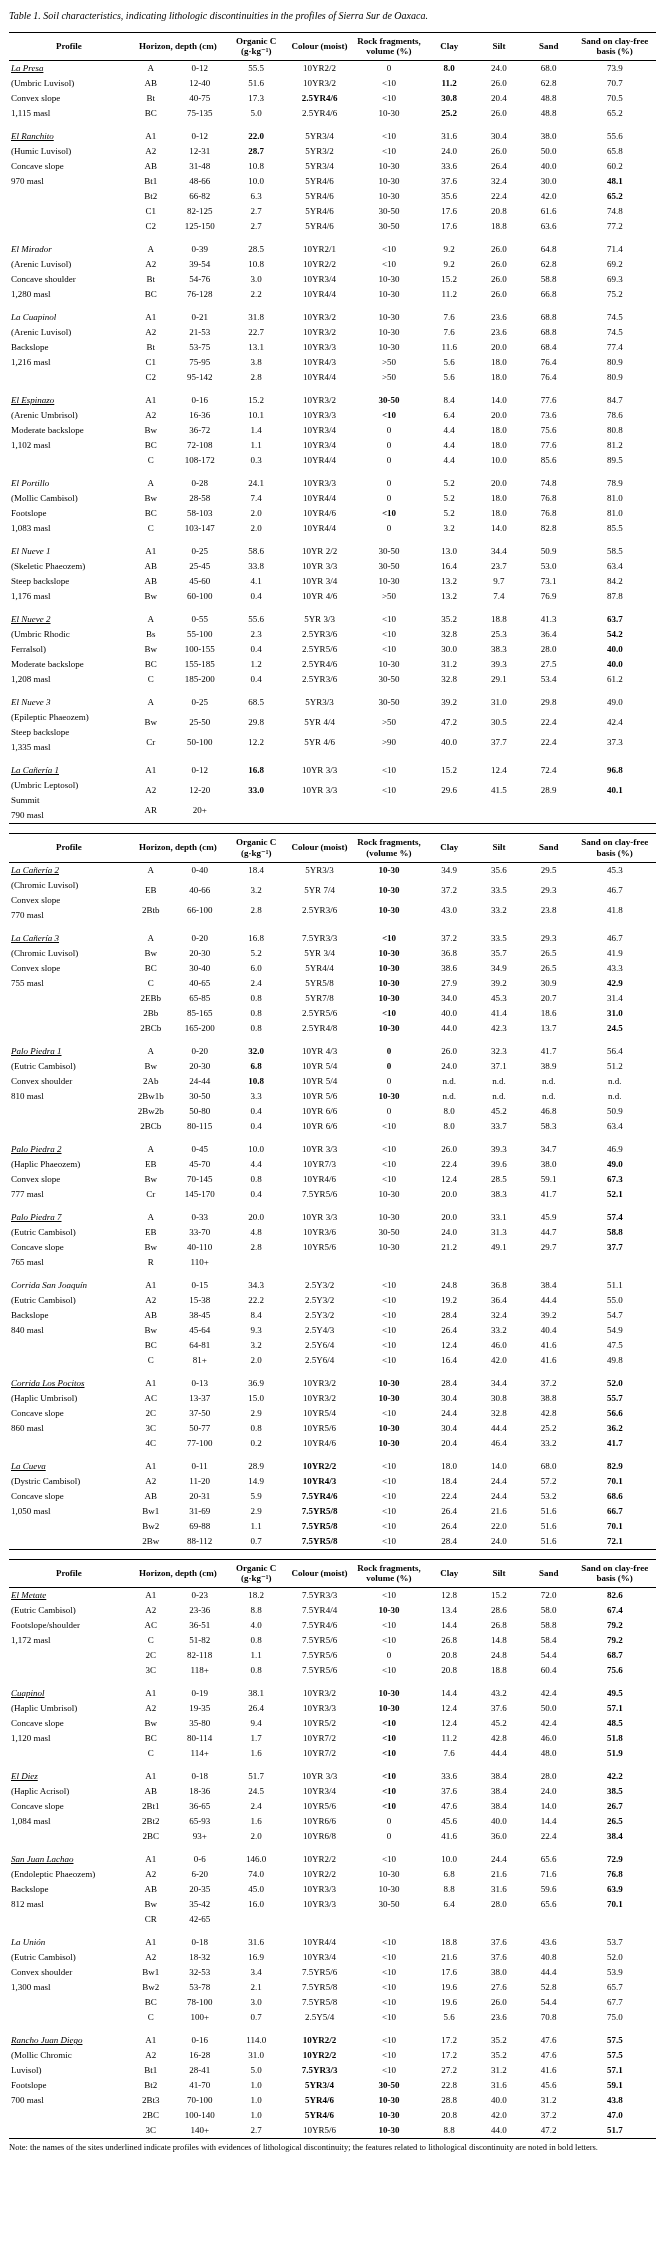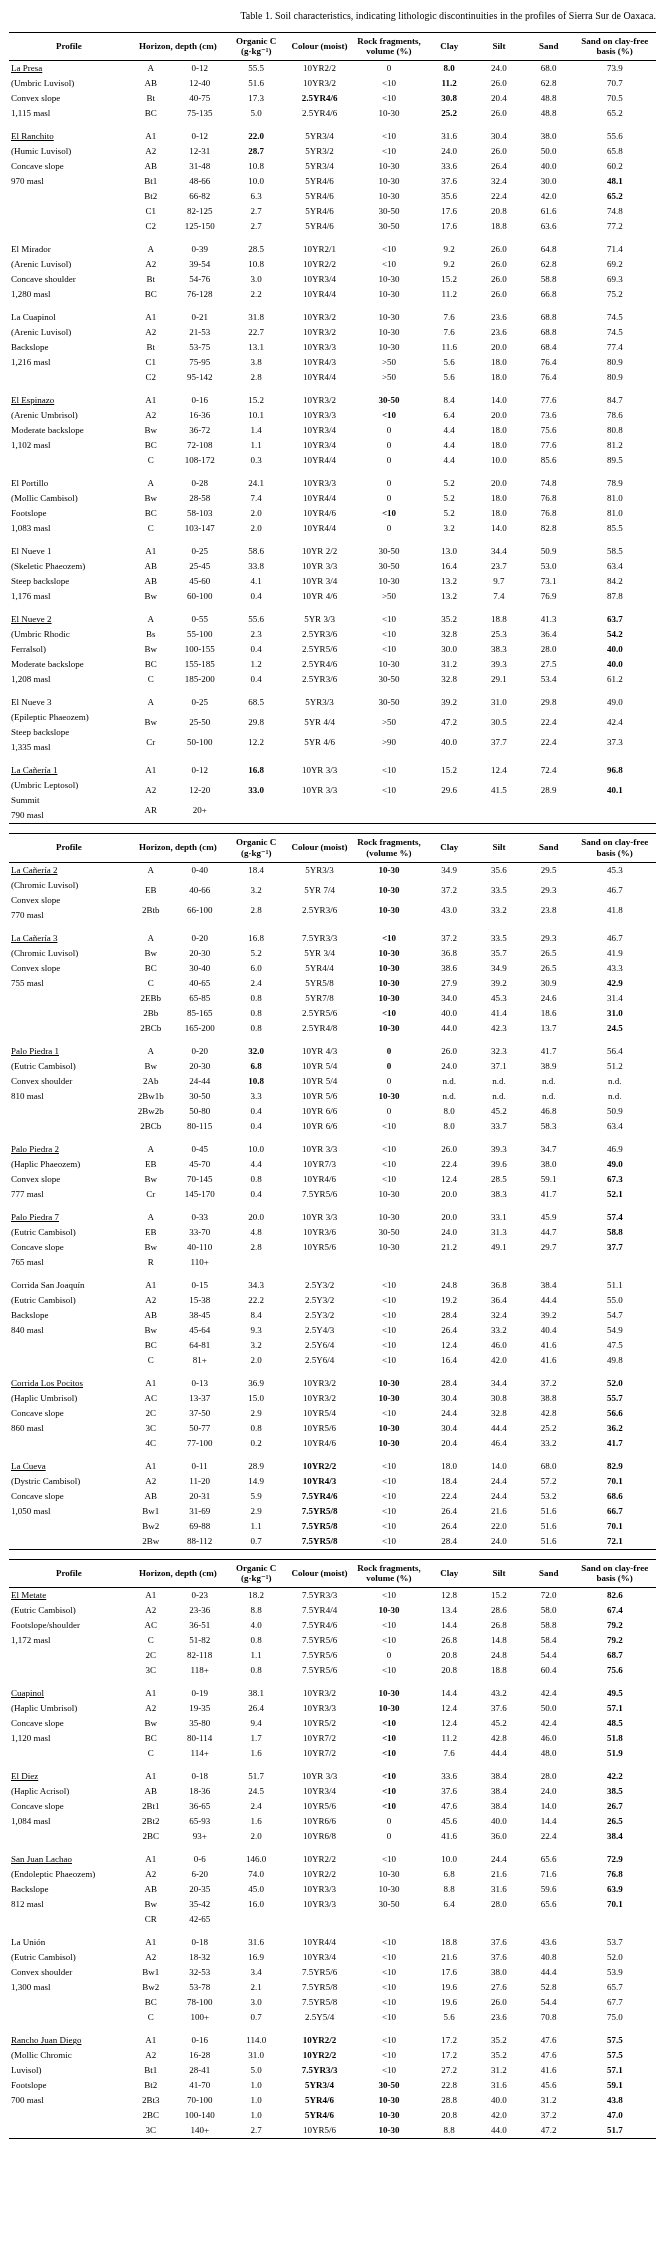--- a/index.html
+++ b/index.html
@@ -6,24 +6,25 @@
   html, body { margin: 0; padding: 0; background: #ffffff; }
   .page {
     width: 665px;
     min-height: 2265px;
     padding: 10px 9px 14px 9px;
     font-family: "Liberation Serif", "DejaVu Serif", serif;
     color: #000;
     background: #fff;
   }
   .title {
-    text-align: right;
+    text-align: left;
     font-size: 10px;
     line-height: 1.25;
     margin: 0 0 2px 0;
+    font-style: italic;
   }
   table {
     width: 100%;
     border-collapse: collapse;
     table-layout: fixed;
     margin-top: 9px;
     border-bottom: 1px solid #000;
   }
   thead th {
     border-top: 1px solid #000;
@@ -37,21 +38,21 @@
   }
   td {
     font-size: 9px;
     line-height: 15px;
     padding: 0 1px;
     text-align: center;
     vertical-align: top;
     overflow: hidden;
   }
   td.profile { text-align: left; padding-left: 2px; }
-  .pname { }
+  .pname { font-style: italic; }
   .pname.u { text-decoration: underline; }
   .b { font-weight: 700; }
   tr.spacer td { height: 8px; line-height: 8px; }
   .note {
     font-size: 8.5px;
     line-height: 1.35;
     margin-top: 3px;
   }
 </style>
 </head>
@@ -781,21 +782,21 @@
             <td class="b">42.9</td>
           </tr>
           <tr>
             <td>2EBb</td>
             <td>65-85</td>
             <td>0.8</td>
             <td>5YR7/8</td>
             <td class="b">10-30</td>
             <td>34.0</td>
             <td>45.3</td>
-            <td>24.6</td>
+            <td>20.7</td>
             <td>31.4</td>
           </tr>
           <tr>
             <td>2Bb</td>
             <td>85-165</td>
             <td>0.8</td>
             <td>2.5YR5/6</td>
             <td class="b">&lt;10</td>
             <td>40.0</td>
             <td>41.4</td>
@@ -1659,13 +1660,14 @@
             <td>10YR5/6</td>
             <td class="b">10-30</td>
             <td>8.8</td>
             <td>44.0</td>
             <td>47.2</td>
             <td class="b">51.7</td>
           </tr>
         </tbody>
       </table>
     </div>
+  <div class="note">Note: the names of the sites underlined indicate profiles with evidences of lithological discontinuity; the features related to lithological discontinuity are noted in bold letters.</div>
 </div>
 
 </body></html>

